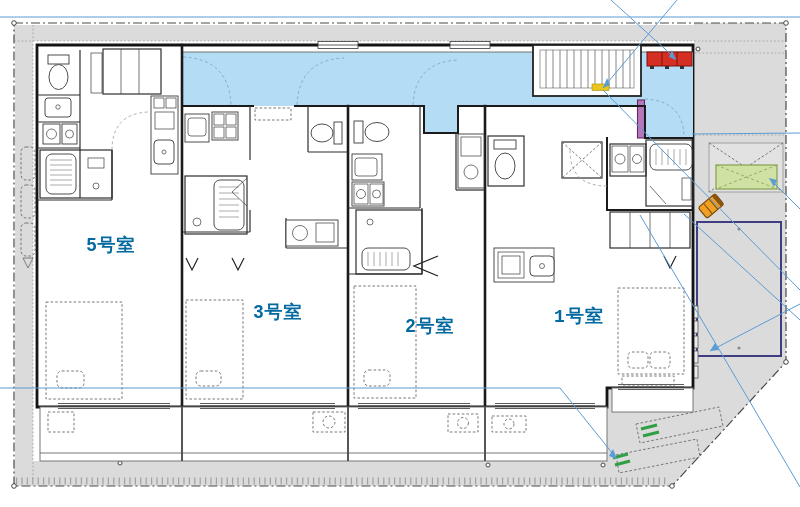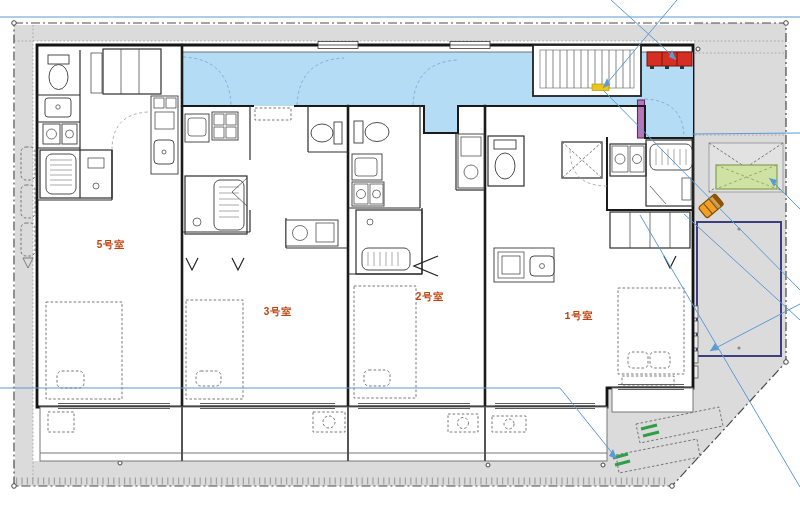--- a/index.html
+++ b/index.html
@@ -1,20 +1,20 @@
 <!DOCTYPE html>
 <html><head>
 <meta charset="utf-8">
 <style>
   html,body{margin:0;padding:0;background:#fff;}
   #plan-wrap{position:relative;width:800px;height:507px;background:#fff;overflow:hidden;
              font-family:"Liberation Sans","DejaVu Sans",sans-serif;}
   #plan-svg{position:absolute;left:0;top:0;}
   .room-label{position:absolute;transform:translate(-50%,-50%);font-weight:bold;
-              font-size:10px;color:#c2410c;letter-spacing:1px;white-space:nowrap;}
+              font-size:18px;color:#0369a1;letter-spacing:1px;white-space:nowrap;}
   
   .wall{stroke:#1b1b1b;stroke-width:2.6;fill:none;stroke-linecap:square;}
   .wall2{stroke:#1b1b1b;stroke-width:2;fill:none;stroke-linecap:square;}
   .iw{stroke:#2e2e2e;stroke-width:1.2;fill:none;}
   .thin{stroke:#666;stroke-width:.9;fill:none;}
   .fix{stroke:#3a3a3a;stroke-width:.9;fill:#fff;}
   .fixl{stroke:#3a3a3a;stroke-width:.7;fill:none;}
   .dashf{stroke:#6a6a6a;stroke-width:.9;fill:none;stroke-dasharray:2.6 2;}
   .arc{stroke:#85aecf;stroke-width:1;fill:none;stroke-dasharray:3 2.6;}
   .garc{stroke:#9a9a9a;stroke-width:.8;fill:none;stroke-dasharray:3 2.6;}
@@ -445,16 +445,16 @@
     <polygon class="ahead" points="769,178 777,180 774,187"></polygon>
     <line class="leader" x1="684" y1="214" x2="800" y2="320"></line>
     <line class="leader" x1="640" y1="215" x2="800" y2="487"></line>
     <line class="leader" x1="800" y1="304" x2="710" y2="351"></line>
     <polygon class="ahead" points="710,351 719,350 715,343"></polygon>
   </g>
 </svg>
 
 <div class="room-label" style="left:111px;top:245px;">5号室</div>
 <div class="room-label" style="left:278px;top:312px;">3号室</div>
-<div class="room-label" style="left:430px;top:297px;">2号室</div>
+<div class="room-label" style="left:430px;top:326px;">2号室</div>
 <div class="room-label" style="left:579px;top:316px;font-family:Liberation Mono, monospace;">1号室</div>
 
 </div>
 
 </body></html>

